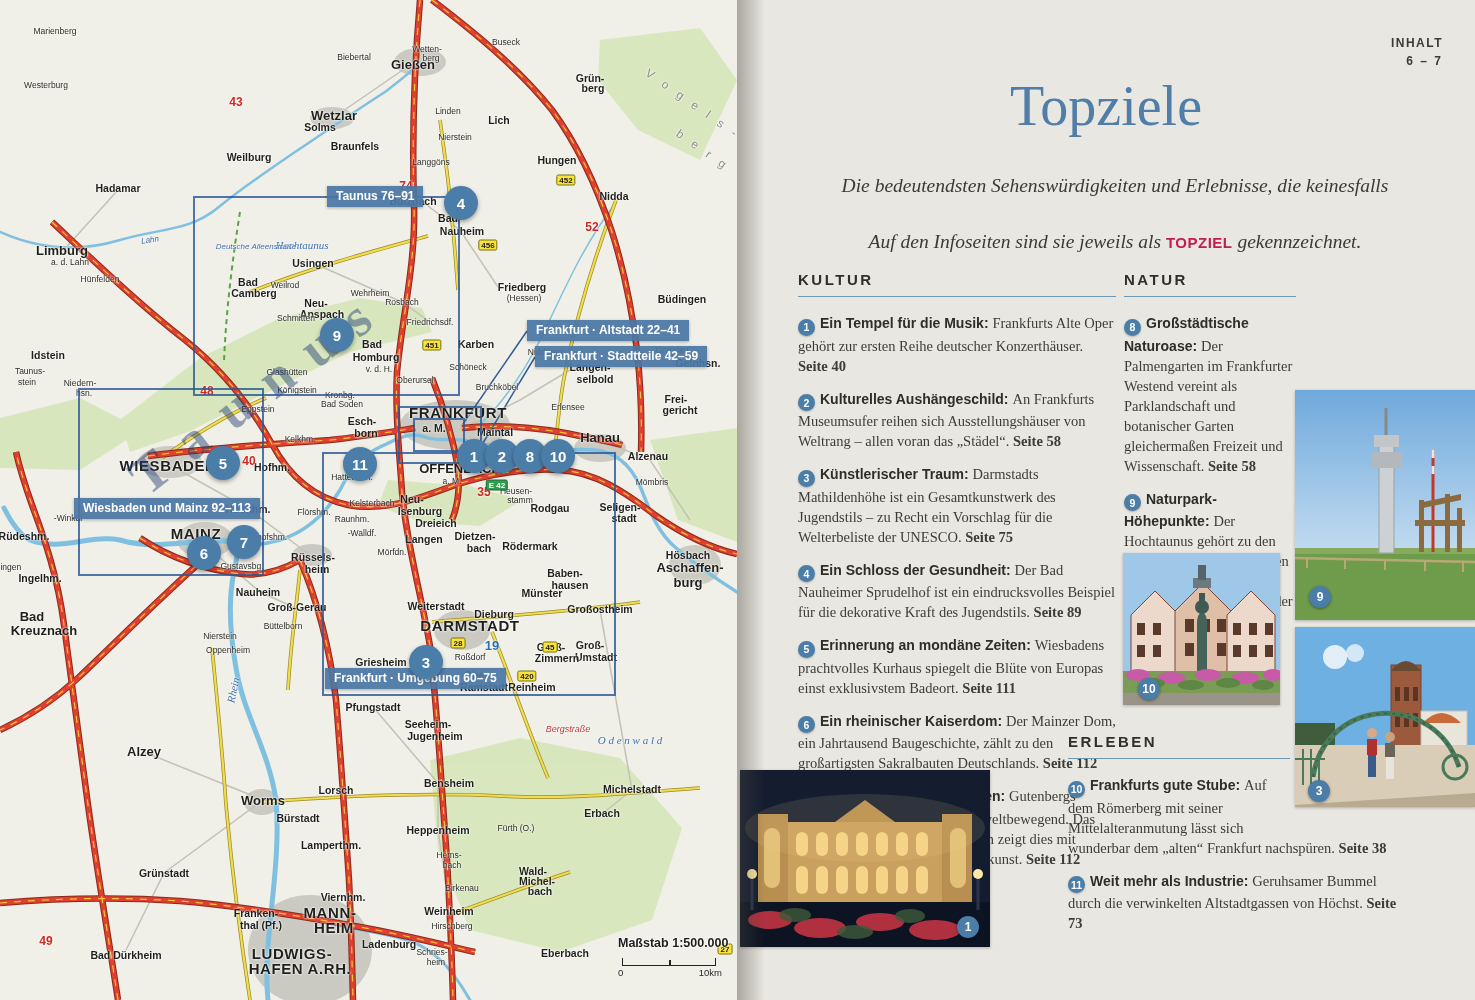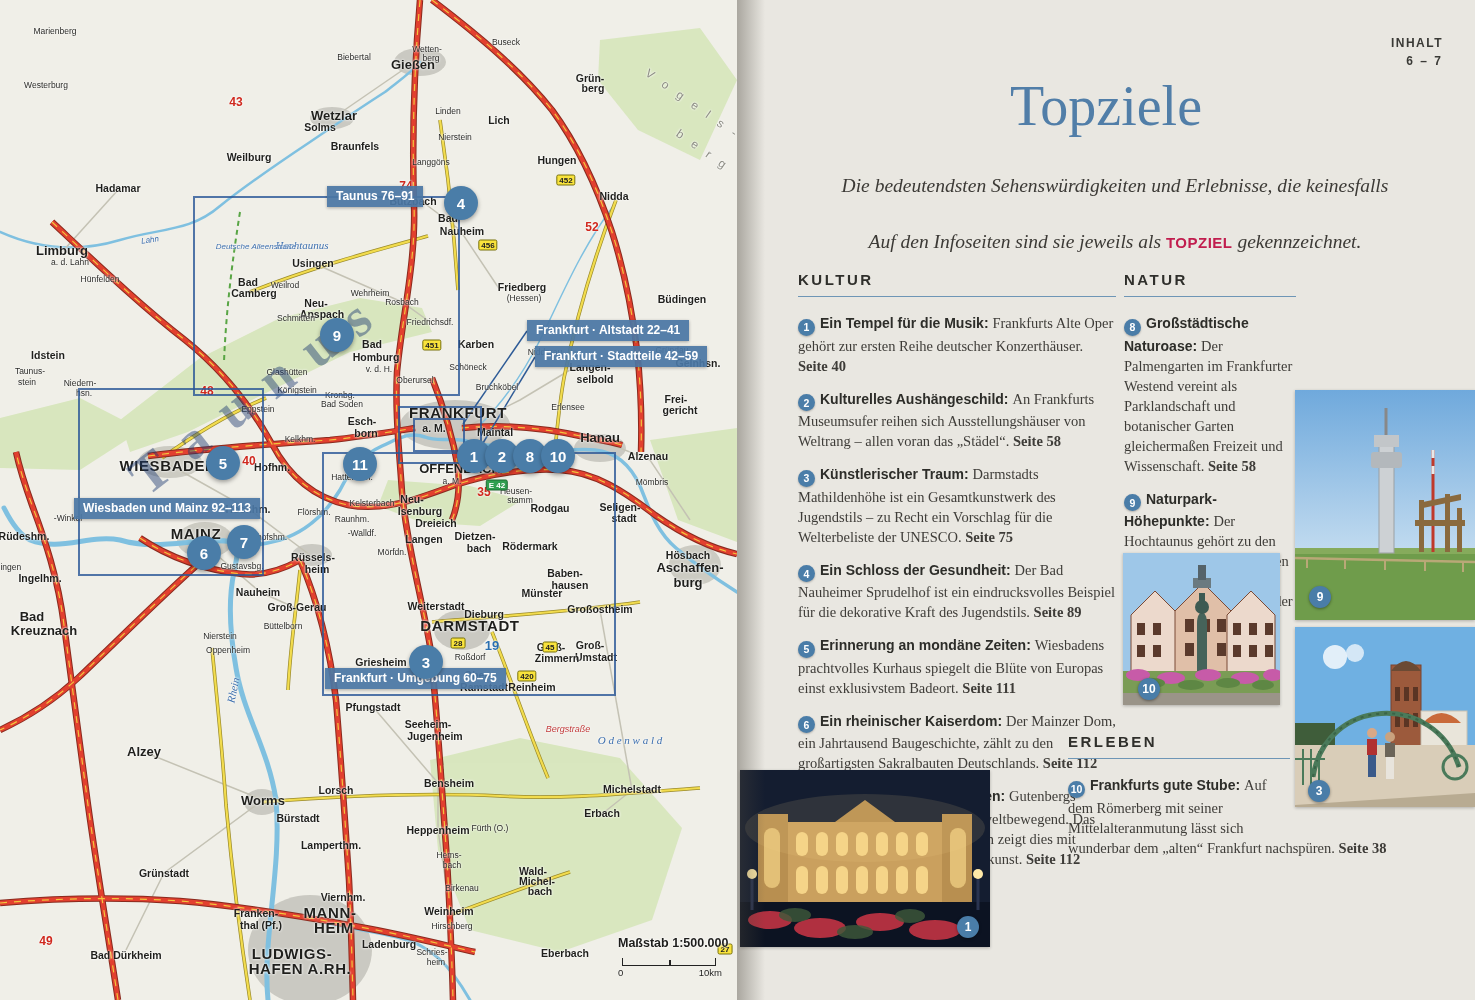--- a/index.html
+++ b/index.html
@@ -321,21 +321,21 @@
         <span class="ml md" style="left: 550px; top: 508px;">Rodgau</span>
         <span class="ml md" style="left: 620px; top: 507px;">Seligen-</span>
         <span class="ml md" style="left: 624px; top: 518px;">stadt</span>
         <span class="ml md" style="left: 688px; top: 547px; margin-top: 8px;">Hösbach</span>
         <span class="ml lg" style="left: 690px; top: 567px;">Aschaffen-</span>
         <span class="ml lg" style="left: 688px; top: 582px;">burg</span>
         <span class="ml md" style="left: 600px; top: 609px;">Großostheim</span>
         <span class="ml md" style="left: 565px; top: 573px;">Baben-</span>
         <span class="ml md" style="left: 570px; top: 585px;">hausen</span>
         <span class="ml md" style="left: 542px; top: 593px;">Münster</span>
-        <span class="ml md" style="left: 484px; top: 614px;">Dieburg</span>
+        <span class="ml md" style="left: 494px; top: 614px;">Dieburg</span>
         <span class="ml md" style="left: 590px; top: 645px;">Groß-</span>
         <span class="ml md" style="left: 596px; top: 657px;">Umstadt</span>
         <span class="ml md" style="left: 551px; top: 647px;">Groß-</span>
         <span class="ml md" style="left: 557px; top: 658px;">Zimmern</span>
         <span class="ml sm" style="left: 470px; top: 657px;">Roßdorf</span>
         <span class="ml md" style="left: 478px; top: 675px;">Ober-</span>
         <span class="ml md" style="left: 484px; top: 687px;">Ramstadt</span>
         <span class="ml md" style="left: 532px; top: 687px;">Reinheim</span>
         <span class="ml xl" style="left: 196px; top: 533px;">MAINZ</span>
         <span class="ml sm" style="left: 242px; top: 566px;">Gustavsbg.</span>
@@ -357,21 +357,21 @@
         <span class="ml md" style="left: 40px; top: 578px;">Ingelhm.</span>
         <span class="ml lg" style="left: 32px; top: 616px;">Bad</span>
         <span class="ml lg" style="left: 44px; top: 630px;">Kreuznach</span>
         <span class="ml sm" style="left: 220px; top: 636px;">Nierstein</span>
         <span class="ml sm" style="left: 228px; top: 650px;">Oppenheim</span>
         <span class="ml lg" style="left: 144px; top: 751px;">Alzey</span>
         <span class="ml lg" style="left: 263px; top: 800px;">Worms</span>
         <span class="ml md" style="left: 336px; top: 790px;">Lorsch</span>
         <span class="ml md" style="left: 449px; top: 783px;">Bensheim</span>
         <span class="ml md" style="left: 438px; top: 830px;">Heppenheim</span>
-        <span class="ml sm" style="left: 490px; top: 828px;">Fürth (O.)</span>
+        <span class="ml sm" style="left: 516px; top: 828px;">Fürth (O.)</span>
         <span class="ml md" style="left: 298px; top: 818px;">Bürstadt</span>
         <span class="ml md" style="left: 331px; top: 845px;">Lamperthm.</span>
         <span class="ml sm" style="left: 449px; top: 855px;">Hems-</span>
         <span class="ml sm" style="left: 452px; top: 865px;">bach</span>
         <span class="ml sm" style="left: 462px; top: 888px;">Birkenau</span>
         <span class="ml md" style="left: 449px; top: 911px;">Weinheim</span>
         <span class="ml md" style="left: 533px; top: 871px;">Wald-</span>
         <span class="ml md" style="left: 537px; top: 881px;">Michel-</span>
         <span class="ml md" style="left: 540px; top: 891px;">bach</span>
         <span class="ml md" style="left: 632px; top: 789px;">Michelstadt</span>
@@ -492,20 +492,21 @@
       <div class="toc-items">
           <div class="toc-item"><span class="nbadge">8</span><span class="ititle">Großstädtische Naturoase: </span><span class="ibody">Der Palmengarten im Frankfurter Westend vereint als Parklandschaft und botanischer Garten gleichermaßen Freizeit und Wissenschaft. </span><span class="ipage">Seite 58</span></div>
           <div class="toc-item"><span class="nbadge">9</span><span class="ititle">Naturpark-Höhepunkte: </span><span class="ibody">Der Hochtaunus gehört zu den geschätzten Freizeitgebieten des Rhein-Main-Ballungsraums, kein Wunder bei allein 1240 km Wanderwegen. </span><span class="ipage">Seite 90</span></div>
         </div>
     </div>
     <div class="toc-section sec-erleben">
       <div class="sec-head">ERLEBEN</div>
       <hr class="sec-rule">
       <div class="toc-items">
           <div class="toc-item"><span class="wrap-spacer"></span><span class="nbadge">10</span><span class="ititle">Frankfurts gute Stube: </span><span class="ibody">Auf dem Römerberg mit seiner Mittelalteranmutung lässt sich wunderbar dem „alten“ Frankfurt nachspüren. </span><span class="ipage">Seite 38</span></div>
+          <div class="toc-item"><span class="nbadge">11</span><span class="ititle">Weit mehr als Industrie: </span><span class="ibody">Geruhsamer Bummel durch die verwinkelten Altstadtgassen von Höchst. </span><span class="ipage">Seite 73</span></div>
         </div>
     </div>
 
     <div class="photo ph-feldberg">
       <svg width="180" height="230" viewBox="0 0 180 230">
         <defs>
             <linearGradient id="sky1" x1="0" y1="0" x2="0" y2="1">
           <stop offset="0" stop-color="#6fa9dc"></stop>
               <stop offset="1" stop-color="#c3dcf0"></stop>
             </linearGradient>

